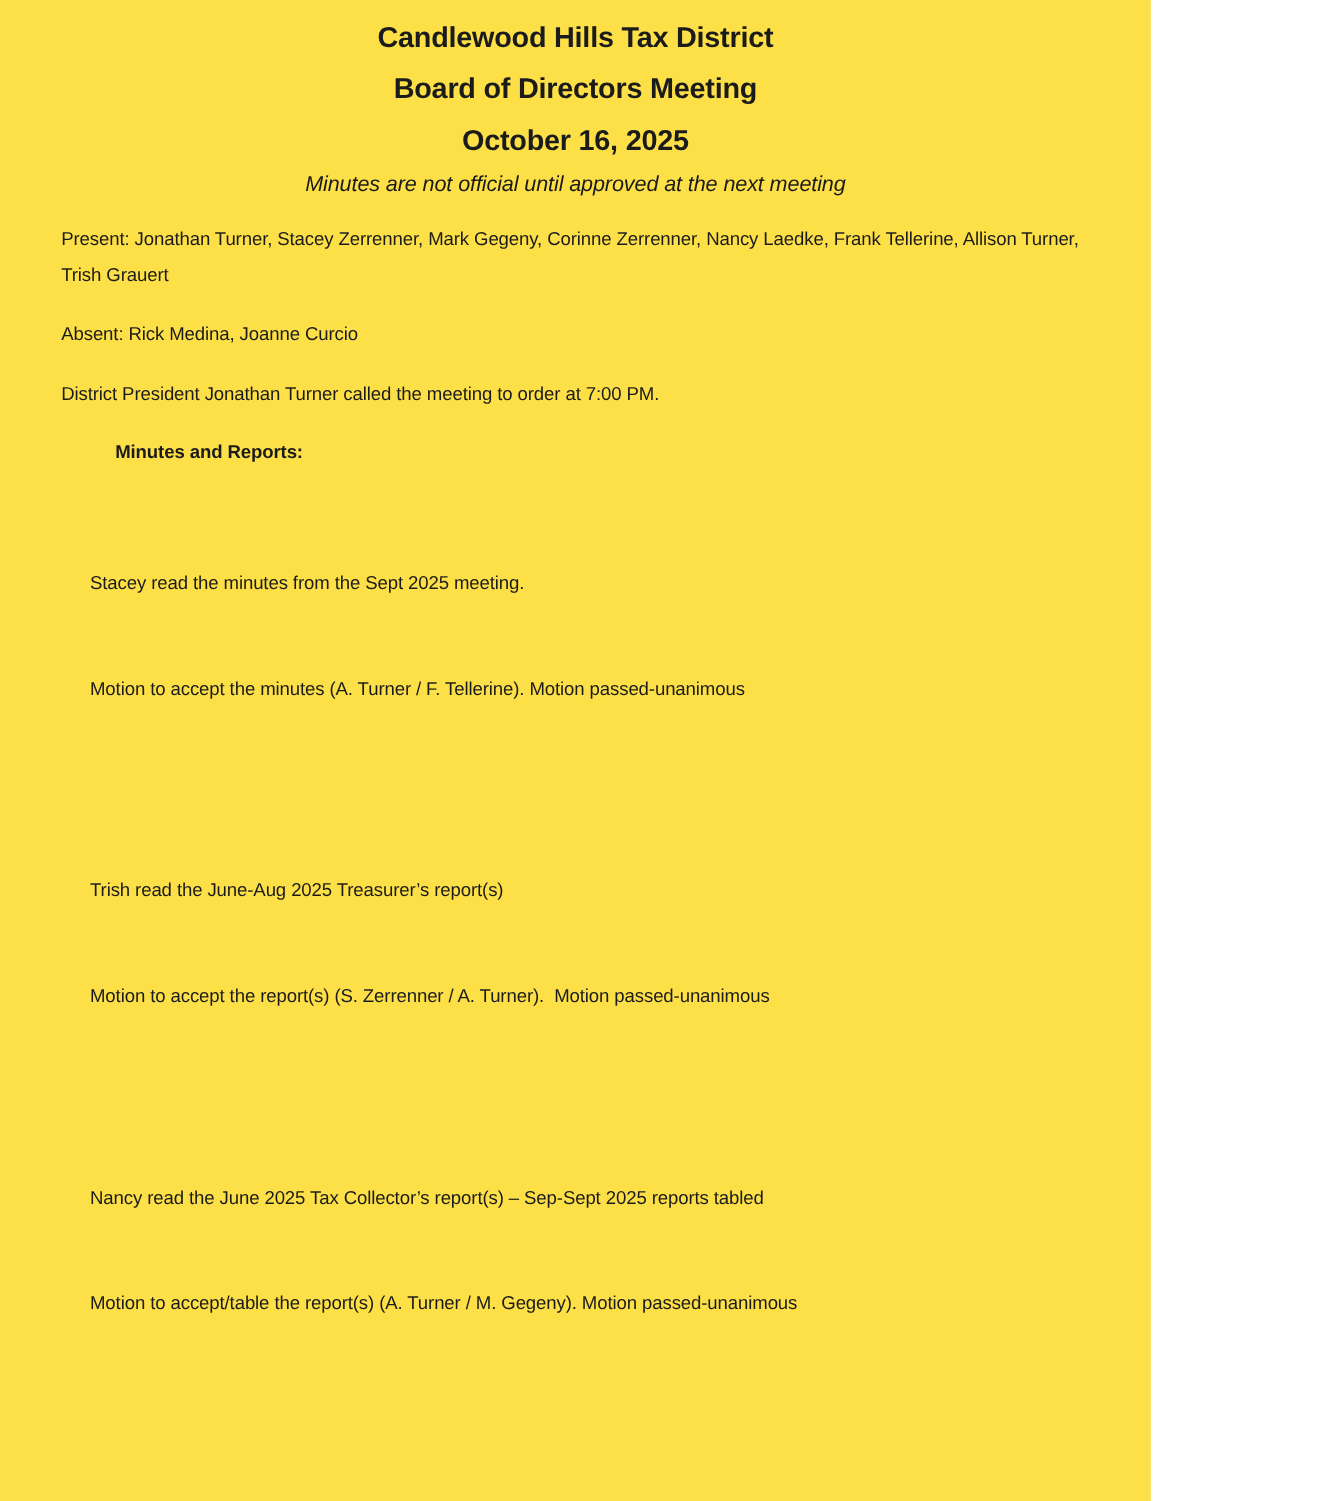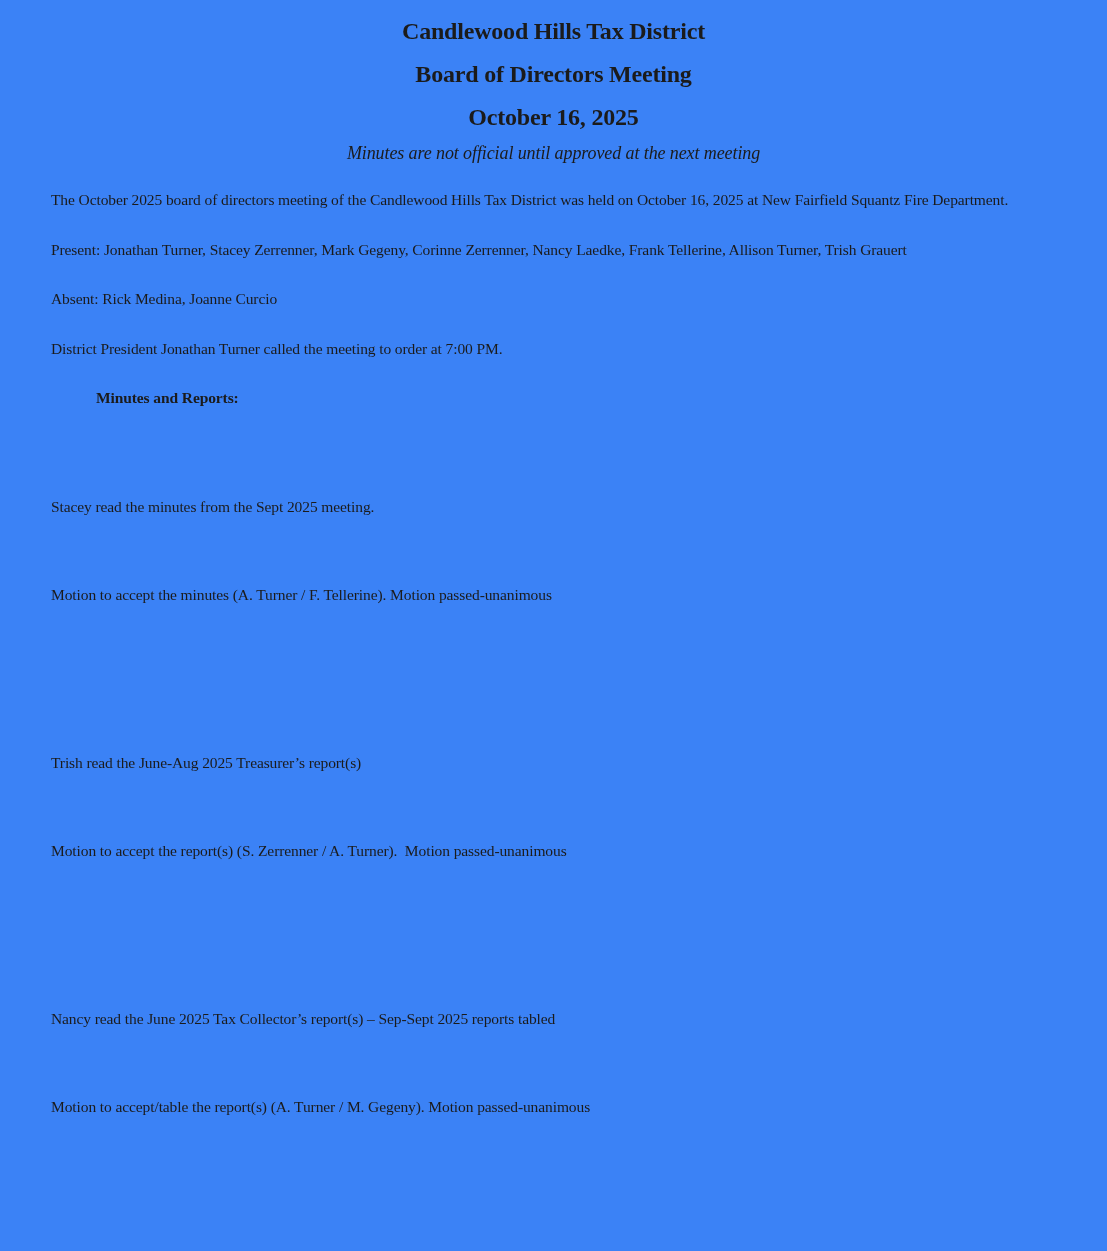--- a/index.html
+++ b/index.html
@@ -2,27 +2,27 @@
 <html><head>
 <meta charset="utf-8">
 <style>
   html, body {
     margin: 0;
     padding: 0;
     background: #ffffff;
   }
   .page {
     position: relative;
-    width: 1107px;
+    width: 959px;
     height: 1251px;
-    background: #3b82f6;
+    background: #fde047;
     overflow: hidden;
     box-sizing: border-box;
     padding: 10px 51px 0 51px;
-    font-family: Liberation Serif, serif;
+    font-family: Liberation Sans, sans-serif;
     color: #1b1b1b;
     font-size: 15.5px;
     letter-spacing: -0.1px;
   }
   .title-line {
     text-align: center;
     font-weight: bold;
     font-size: 24px;
     line-height: 43px;
     letter-spacing: -0.2px;
@@ -35,39 +35,38 @@
     margin-top: 2px;
   }
   .content {
     margin-top: 20px;
   }
   .para {
     margin: 0 0 20px 0;
     line-height: 29.5px;
     white-space: pre-wrap;
   }
-  .para .line { display: block; white-space: pre-wrap; }
+  .para .line { display: block; white-space: pre-wrap; margin-left: 24px; }
   .bold { font-weight: bold; margin-left: 45px; }
   .mt8  { margin-top: 8px; }
 </style>
 </head>
 <body>
 
 <div class="page">
 
   <div>
     <div class="title-line">Candlewood Hills Tax District</div>
     <div class="title-line">Board of Directors Meeting</div>
     <div class="title-line">October 16, 2025</div>
     <div class="disclaimer">Minutes are not official until approved at the next meeting</div>
   </div>
 
   <div class="content">
 
-    <p class="para">The October 2025 board of directors meeting of the Candlewood Hills Tax District was held on October 16, 2025 at New Fairfield Squantz Fire Department.</p>
 
     <p class="para">Present: Jonathan Turner, Stacey Zerrenner, Mark Gegeny, Corinne Zerrenner, Nancy Laedke, Frank Tellerine, Allison Turner, Trish Grauert</p>
 
     <p class="para">Absent: Rick Medina, Joanne Curcio</p>
 
 
     <p class="para">District President Jonathan Turner called the meeting to order at 7:00 PM.</p>
 
     <p class="para bold mt8">Minutes and Reports:</p>
 

